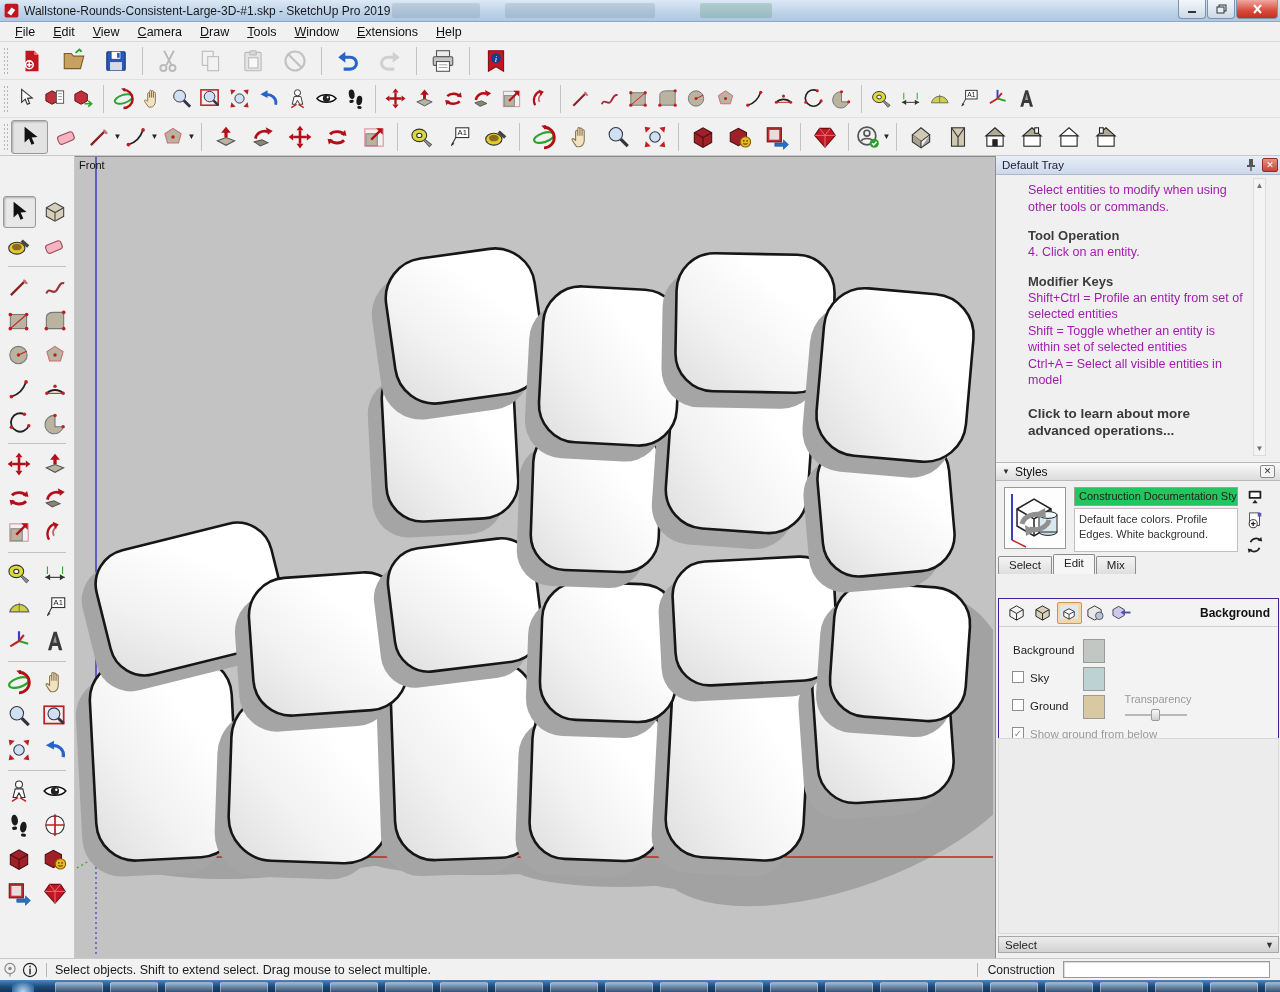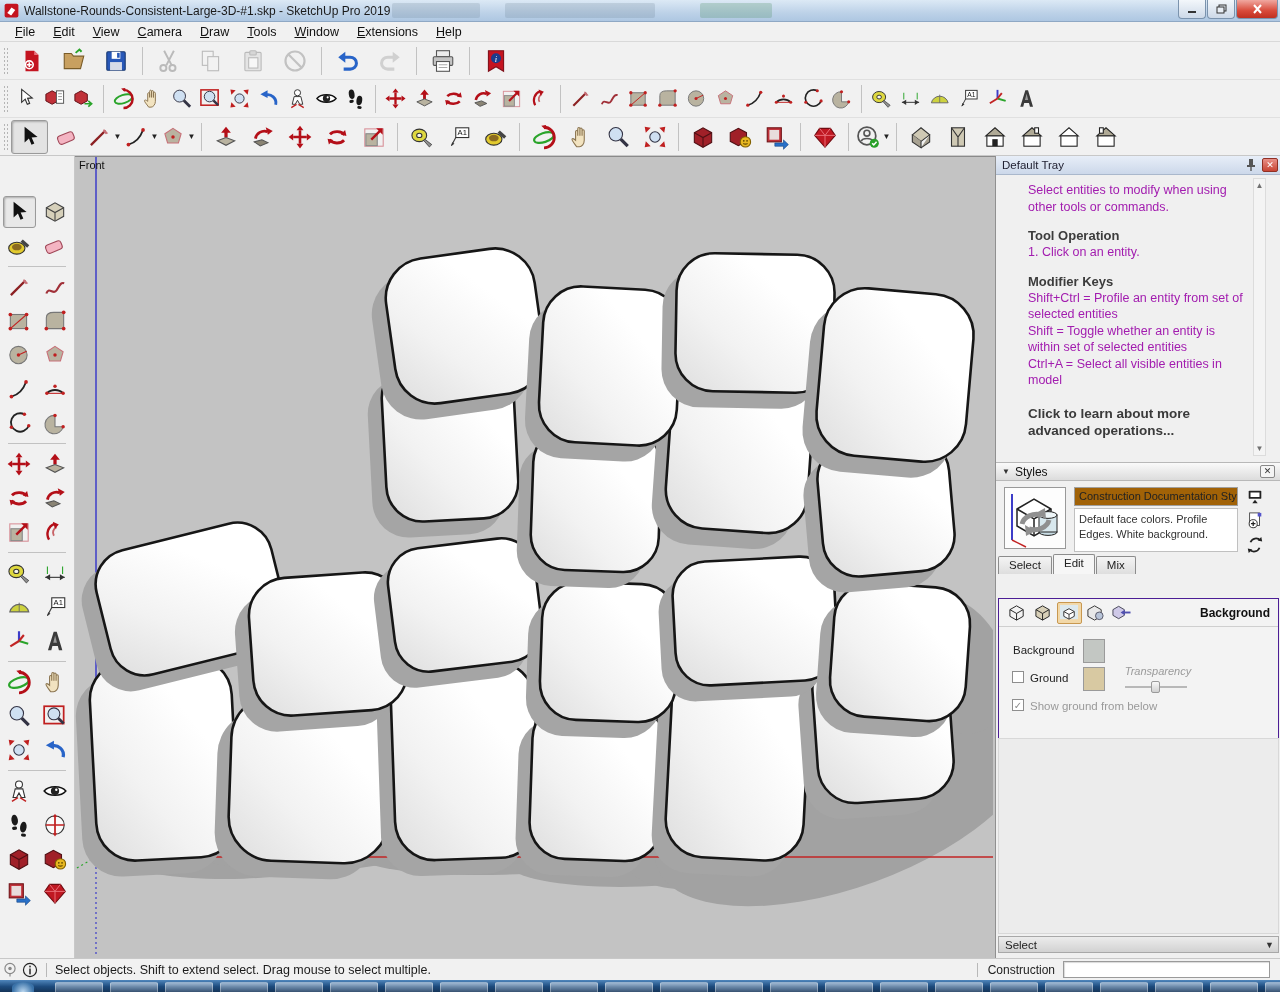--- a/index.html
+++ b/index.html
@@ -71,42 +71,42 @@
   .iscroll .up{ top:0; } .iscroll .dn{ bottom:0; }
 
   .stylespanel { position:absolute; left:0; top:306px; width:285px; }
   .styleshdr { height:19px; background:linear-gradient(#fafafa,#dcdcdc); border:1px solid #b8b8b8; border-left:none; border-right:none;
     display:flex; align-items:center; font-size:12px; color:#111; padding:0 6px; }
   .styleshdr .tri { font-size:8px; margin-right:5px; color:#333; }
   .styleshdr .sp { flex:1; }
   .stylesclose { width:15px; height:13px; border:1px solid #888; border-radius:2px; background:#f4f4f4; font-size:9px; line-height:11px; text-align:center; color:#333; }
   .stylesbody { position:relative; height:86px; }
   .sthumb { position:absolute; left:8px; top:6px; width:62px; height:62px; border:1px solid #999; background:#fff; }
-  .sname { position:absolute; left:78px; top:6px; width:164px; height:19px; border:1px solid #a0a0a0; background:#a16207;
+  .sname { position:absolute; left:78px; top:6px; width:164px; height:19px; border:1px solid #a0a0a0; background:#22c55e;
     font-size:11px; color:#222; line-height:17px; padding-left:4px; white-space:nowrap; overflow:hidden; }
   .sdesc { position:absolute; left:78px; top:27px; width:164px; height:44px; border:1px solid #c0c0c0; background:#fff;
     font-size:11px; color:#333; padding:3px 4px; line-height:1.35; }
   .sicons { position:absolute; left:248px; top:4px; width:22px; }
   .sicons .si { height:24px; display:flex; align-items:center; justify-content:center; }
 
   .tabs { position:absolute; left:2px; top:398px; width:281px; height:20px; display:flex; align-items:flex-end; }
   .tab { font-size:11.5px; color:#222; border:1px solid #8c8c8c; border-bottom:none; background:linear-gradient(#f4f4f4,#dedede);
     padding:2px 10px 3px; border-radius:2px 2px 0 0; margin-right:1px; height:18px; }
   .tab.active { background:#f6f6f6; height:20px; font-weight:normal; position:relative; z-index:2; }
   .tabpanel { position:absolute; left:2px; top:442px; width:281px; height:162px; border:1px solid #4c1d95; background:#f3f3f3; }
   .subtabs { display:flex; align-items:center; height:28px; padding-left:6px; border-bottom:1px solid #cfcfcf; }
   .subtab { width:25px; height:22px; display:flex; align-items:center; justify-content:center; border-radius:2px; margin-right:1px; }
   .subtab.active { background:#f2d8a8; border:1px solid #c89850; }
   .subtabs .seclabel { flex:1; text-align:right; padding-right:8px; font-size:12px; font-weight:bold; color:#111; }
   .bgrow { position:relative; height:28px; }
   .bglabel { position:absolute; left:14px; top:7px; font-size:11.5px; color:#222; }
   .swatch { position:absolute; left:84px; top:2px; width:22px; height:24px; border:1px solid #9a9a9a; }
   .cb { position:absolute; left:13px; top:6px; width:12px; height:12px; border:1px solid #8e8e8e; background:#fff; font-size:10px; line-height:11px; text-align:center; color:#8a8a8a; }
   .cblabel { position:absolute; left:31px; top:7px; font-size:11.5px; color:#222; }
-  .translabel { position:absolute; left:124px; top:0px; width:70px; font-size:11px; color:#9a9a9a; text-align:center;font-style:italic; }
+  .translabel { position:absolute; left:124px; top:0px; width:70px; font-size:11px; color:#9a9a9a; text-align:center; }
   .slider { position:absolute; left:126px; top:16px; width:62px; height:12px; }
   .slider .track { position:absolute; left:0; top:5px; width:62px; height:2px; background:#b8b8b8; }
   .slider .thumb { position:absolute; left:26px; top:0; width:9px; height:12px; background:linear-gradient(#f8f8f8,#d0d0d0); border:1px solid #9a9a9a; border-radius:2px; }
   .trayempty { position:absolute; left:2px; top:582px; width:281px; height:196px; background:#ececec; border:1px solid #d8d8d8; }
   .collapsedbar { position:absolute; left:2px; top:780px; width:281px; height:17px;
     background:linear-gradient(#ececec,#d2d2d2); border:1px solid #a8a8a8; font-size:11.5px; color:#222;
     display:flex; align-items:center; padding-left:6px; }
   .collapsedbar .car { margin-left:auto; margin-right:4px; font-size:9px; color:#333; }
 
   
@@ -1143,21 +1143,21 @@
               <rect x="2" y="7" width="8" height="2" fill="#555"></rect>
               <rect x="5.3" y="9" width="1.4" height="4" fill="#555"></rect>
             </svg>
           </span>
         <span class="xbtn">✕</span>
       </div>
 
       <div class="instructor" id="instructor">
           <p class="intro">Select entities to modify when using other tools or commands.</p>
           <h4>Tool Operation</h4>
-          <div class="ln">1. Click on an entity.</div>
+          <div class="ln">4. Click on an entity.</div>
           <h4>Modifier Keys</h4>
           <div class="ln">Shift+Ctrl = Profile an entity from set of selected entities</div>
           <div class="ln">Shift = Toggle whether an entity is within set of selected entities</div>
           <div class="ln">Ctrl+A = Select all visible entities in model</div>
           <div class="footer">Click to learn about more advanced operations...</div>
         </div>
       <div class="iscroll">
         <div class="up">▲</div>
         <div class="dn">▼</div>
       </div>
@@ -1254,20 +1254,25 @@
                 <path d="M14.5 7l-4.5 3 4.5 3z" fill="#5050b0"></path>
               </svg>
             </div>
             <div class="seclabel">Background</div>
           </div>
         <div class="bgrow" style="margin-top:10px">
           <span class="bglabel">Background</span>
           <div class="swatch" id="sw-bg" style="background: rgb(195, 199, 195);"></div>
         </div>
         <div class="bgrow">
+          <span class="cb" id="cb-sky"></span>
+          <span class="cblabel">Sky</span>
+          <div class="swatch" id="sw-sky" style="background: rgb(189, 211, 211);"></div>
+        </div>
+        <div class="bgrow">
           <span class="cb" id="cb-ground"></span>
           <span class="cblabel">Ground</span>
           <div class="swatch" id="sw-ground" style="background: rgb(216, 201, 162);"></div>
           <div class="translabel">Transparency</div>
           <div class="slider">
               <div class="track"></div>
               <div class="thumb"></div>
             </div>
         </div>
         <div class="bgrow">

